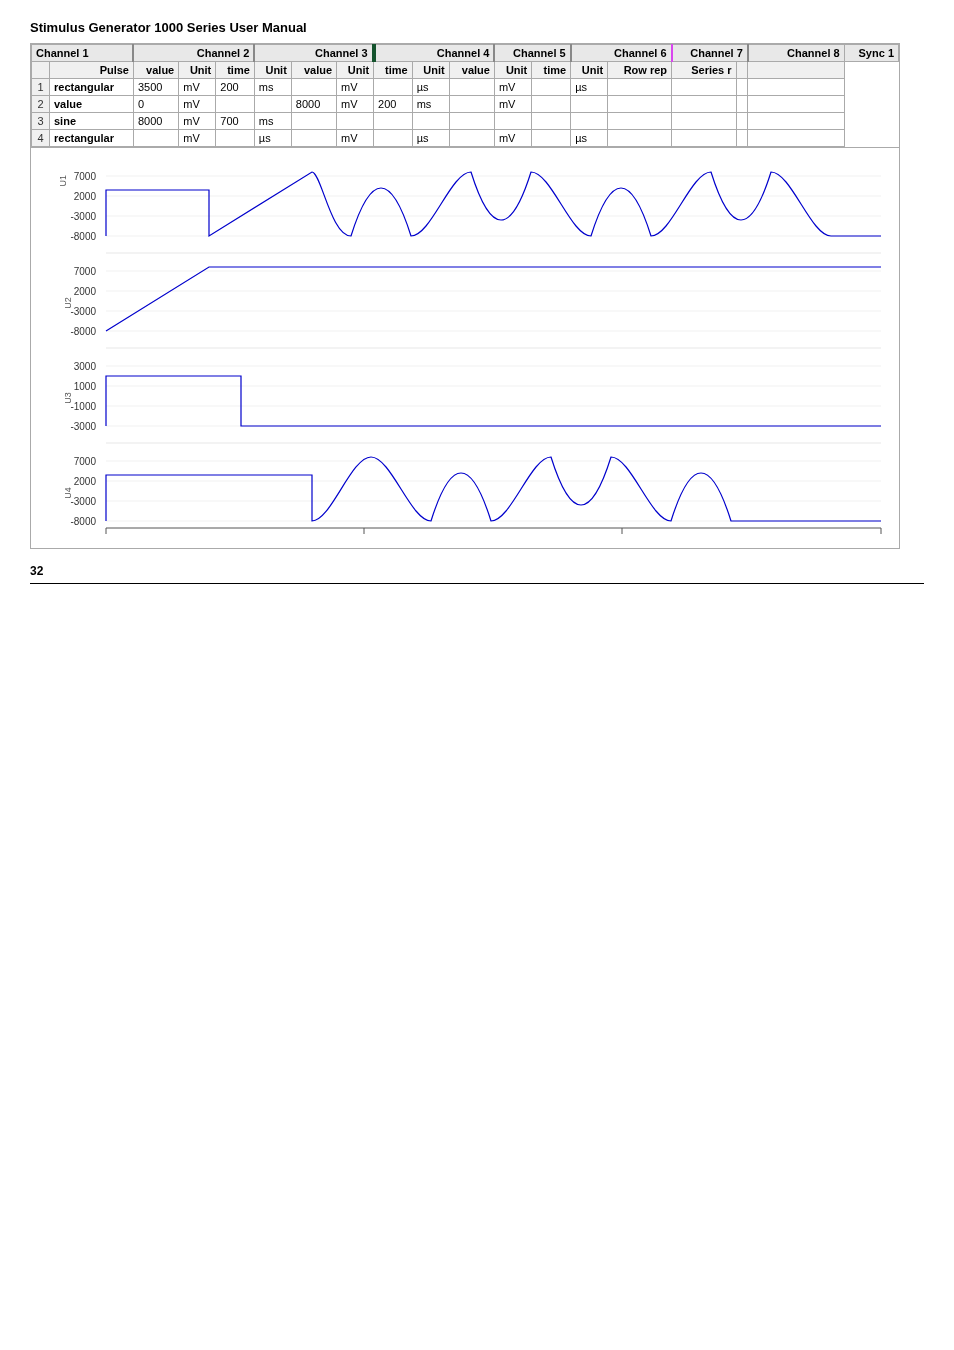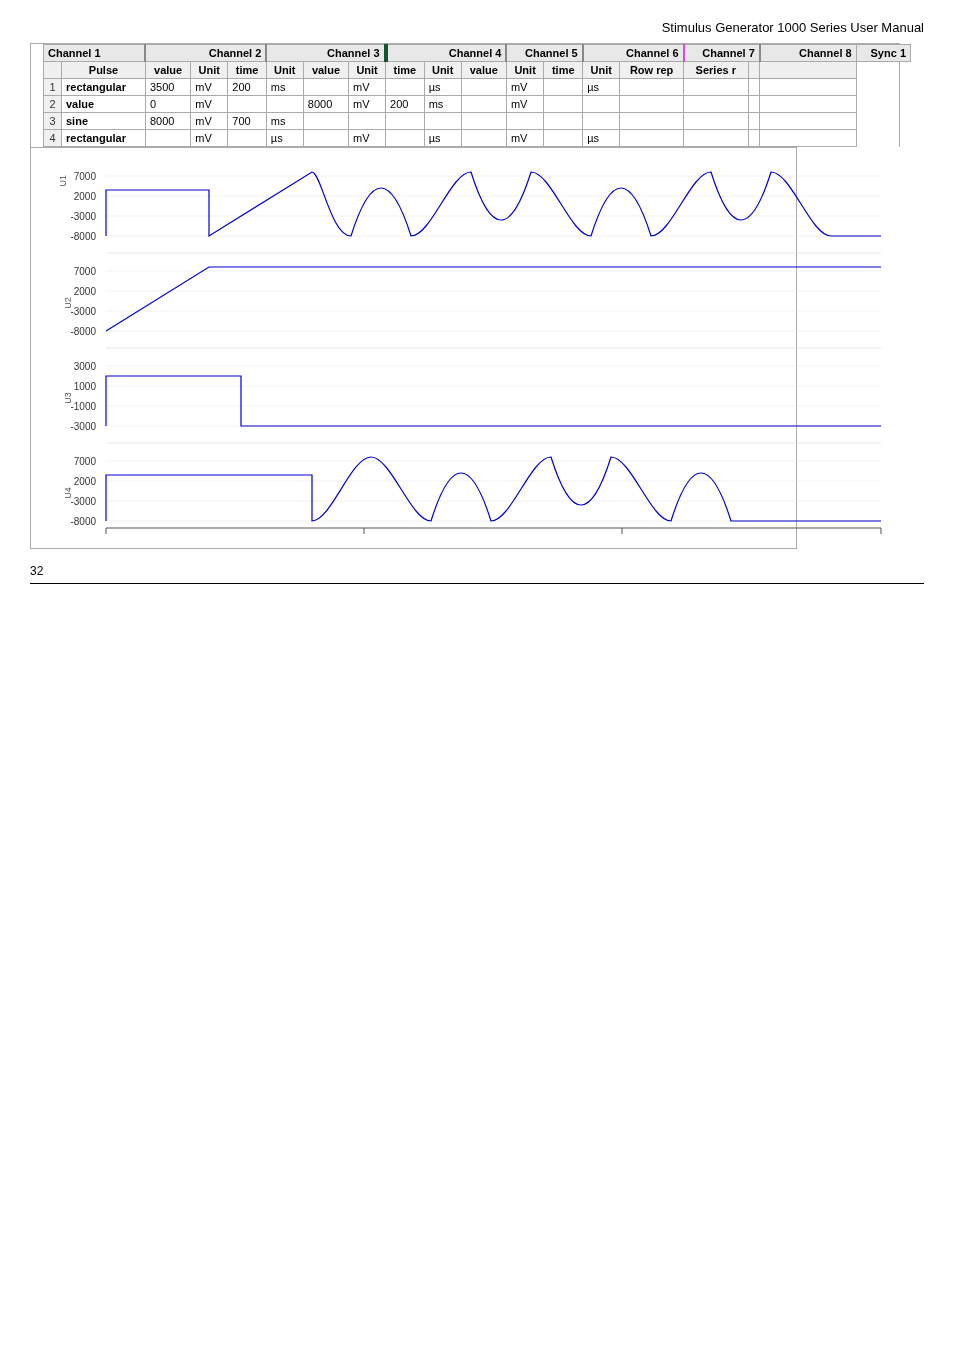--- a/index.html
+++ b/index.html
@@ -6,45 +6,43 @@
     body {
       background: #fff;
       font-family: Arial, sans-serif;
       font-size: 12px;
       color: #000;
       width: 954px;
       min-height: 1350px;
       padding: 20px 30px;
     }
     .page-title {
-      font-weight: normal;
+      font-weight: bold;
       font-size: 13px;
       margin-bottom: 8px;
-      text-align: right;
     }
     .table-container {
       border: 1px solid #aaa;
       border-bottom: none;
       width: 870px;
     }
     table {
       border-collapse: collapse;
       width: 100%;
       font-size: 11px;
-      margin-left: 12px;
     }
     table th, table td {
       border: 1px solid #aaa;
       padding: 2px 4px;
       white-space: nowrap;
     }
     table th {
       background: #e8e8e8;
       font-weight: bold;
-      text-align: center;
+      text-align: right;
     }
     .channel-header th {
       background: #e8e8e8;
       text-align: right;
       font-weight: bold;
     }
     .col-header th {
       background: #f0f0f0;
       font-weight: bold;
       font-size: 11px;
@@ -54,21 +52,21 @@
       text-align: center;
       background: #f0f0f0;
       color: #333;
     }
     .pulse-col { font-weight: bold; }
     td { text-align: left; }
     td.center { text-align: center; }
 
     .chart-container {
       border: 1px solid #aaa;
-      width: 767px;
+      width: 870px;
       padding: 10px 0 10px 0;
       margin-top: 0;
       background: #fff;
       text-align: center;
     }
     svg.chart-svg {
       display: block;
     }
     .axis-label {
       font-size: 10px;
@@ -86,21 +84,21 @@
     .grid-line {
       stroke: #e0e0e0;
       stroke-width: 0.5;
     }
     .signal-line {
       stroke: #0000cc;
       stroke-width: 1.2;
       fill: none;
     }
     .page-number {
-      font-weight: normal;
+      font-weight: bold;
       font-size: 12px;
       margin-top: 20px;
     }
     .bottom-rule {
       border-top: 1px solid #000;
       margin-top: 5px;
       width: 100%;
     }
   </style>
 </head>

